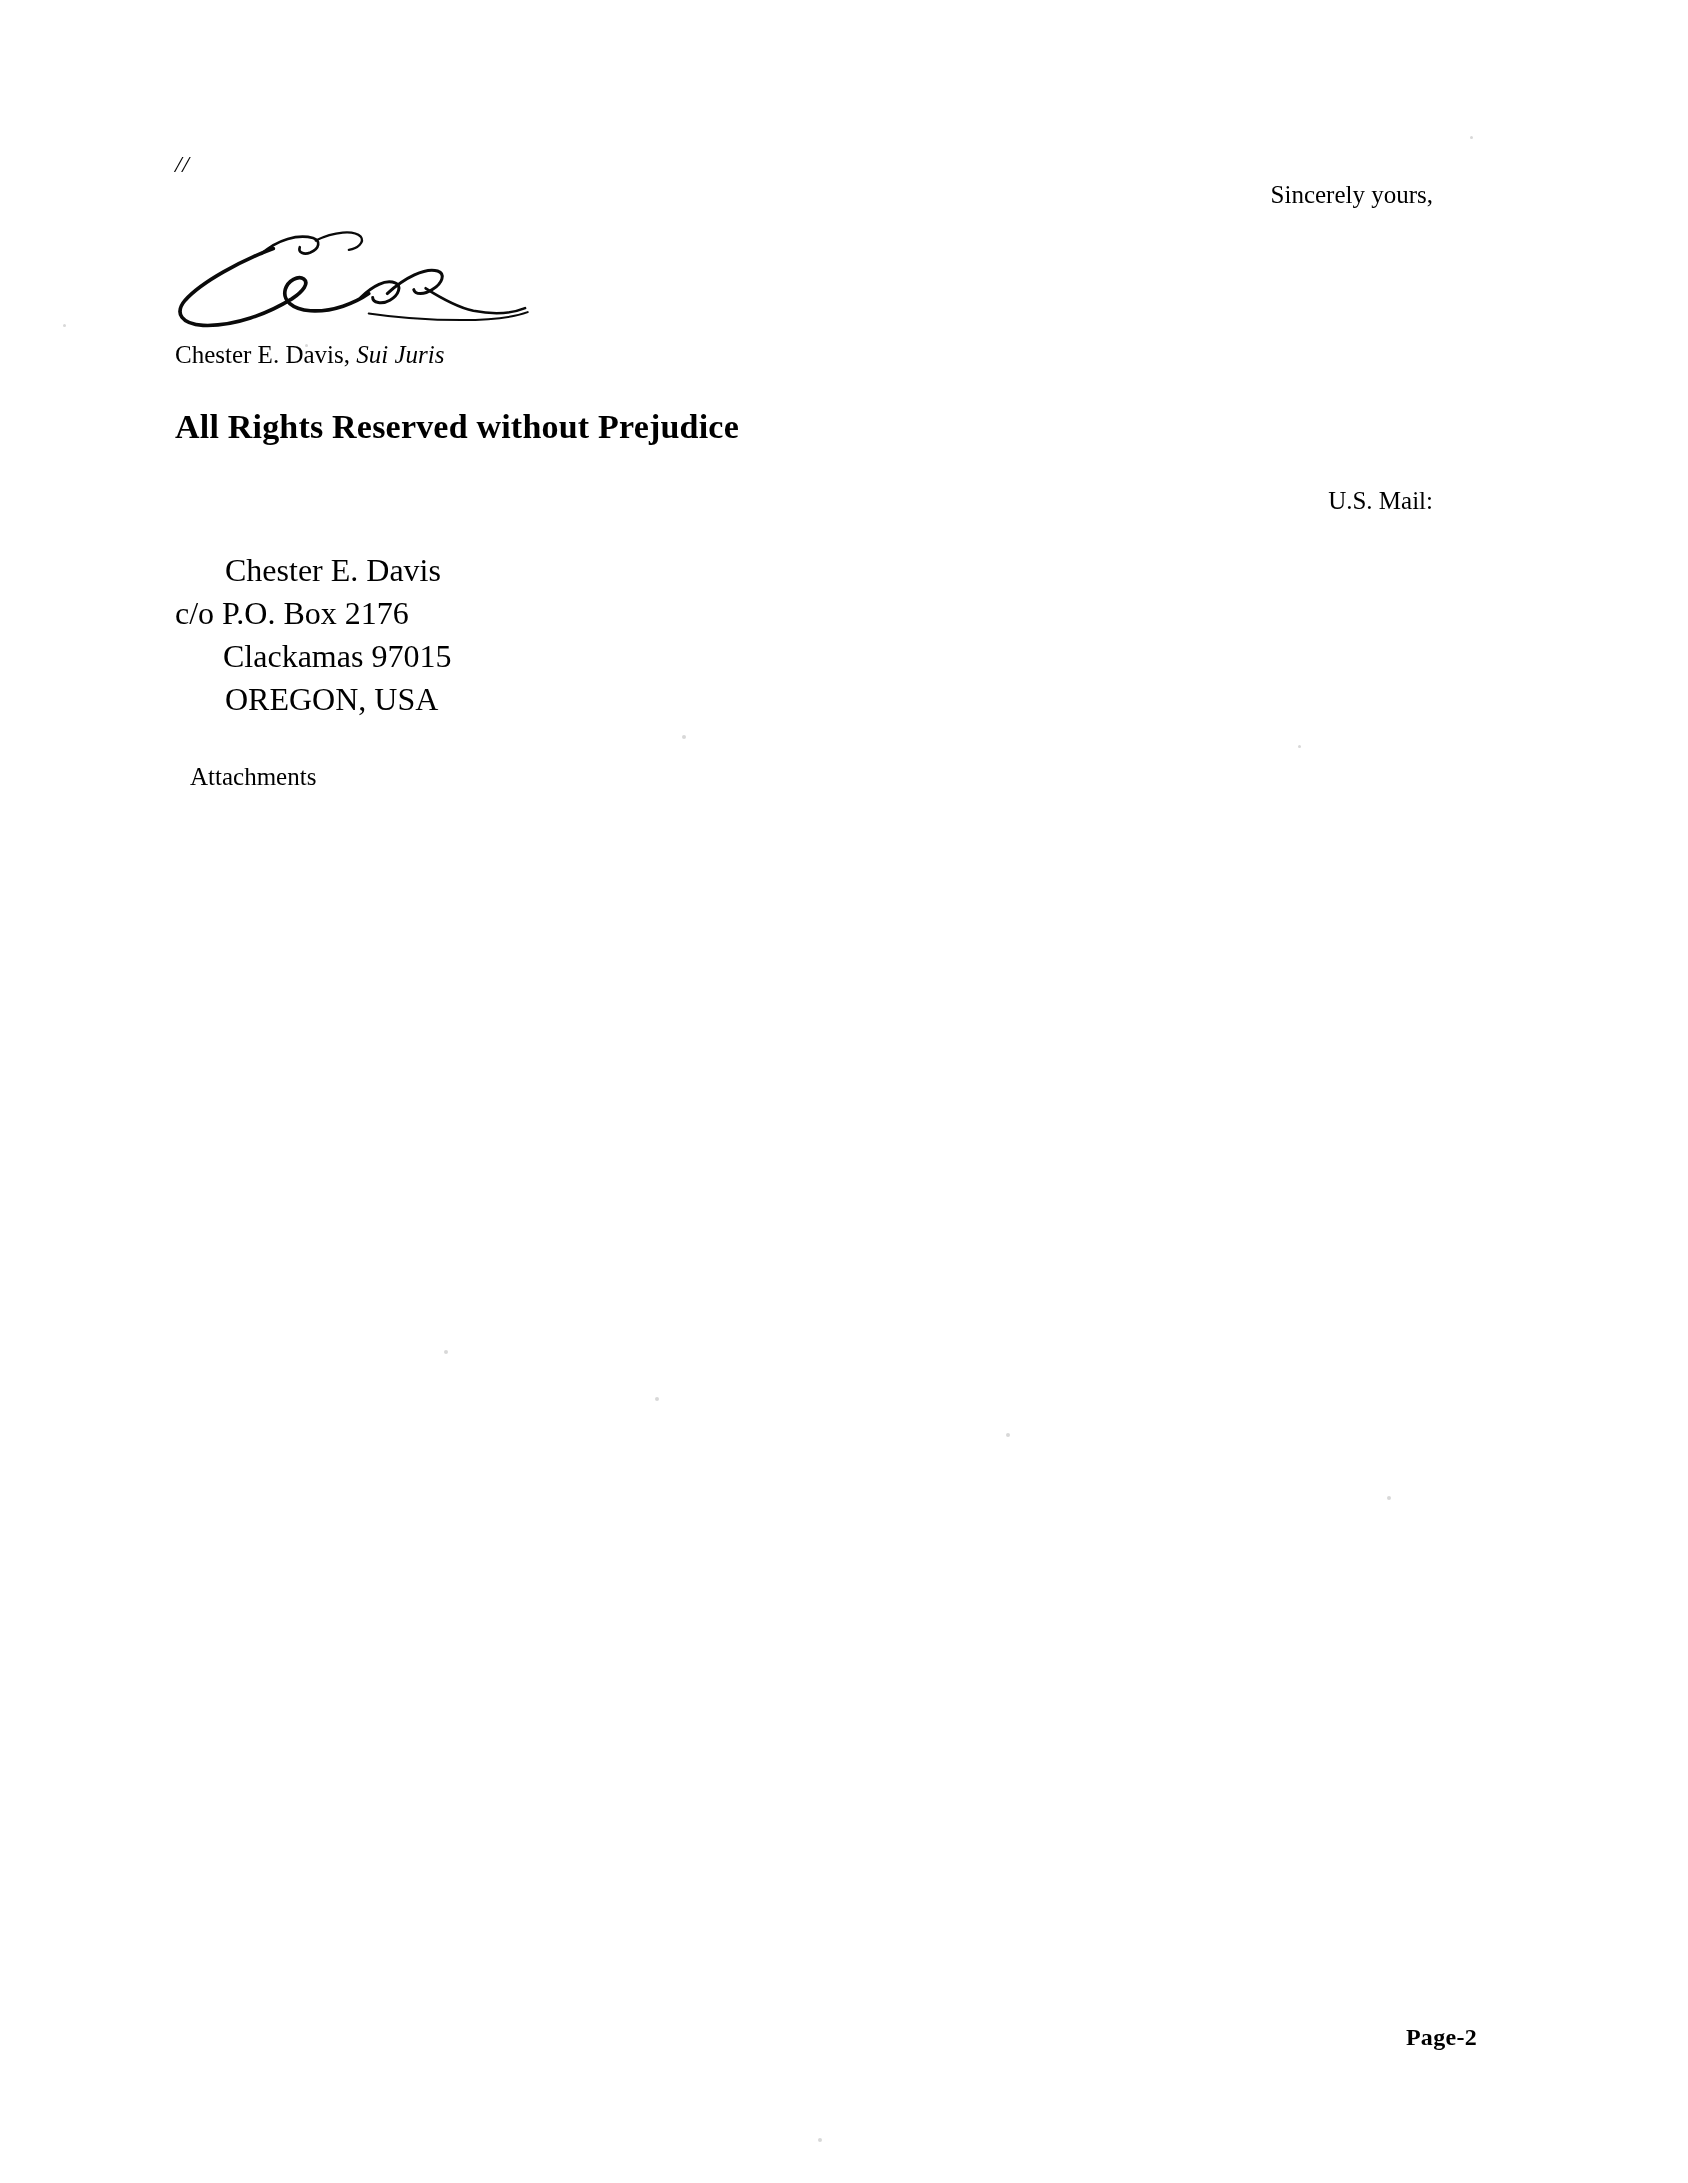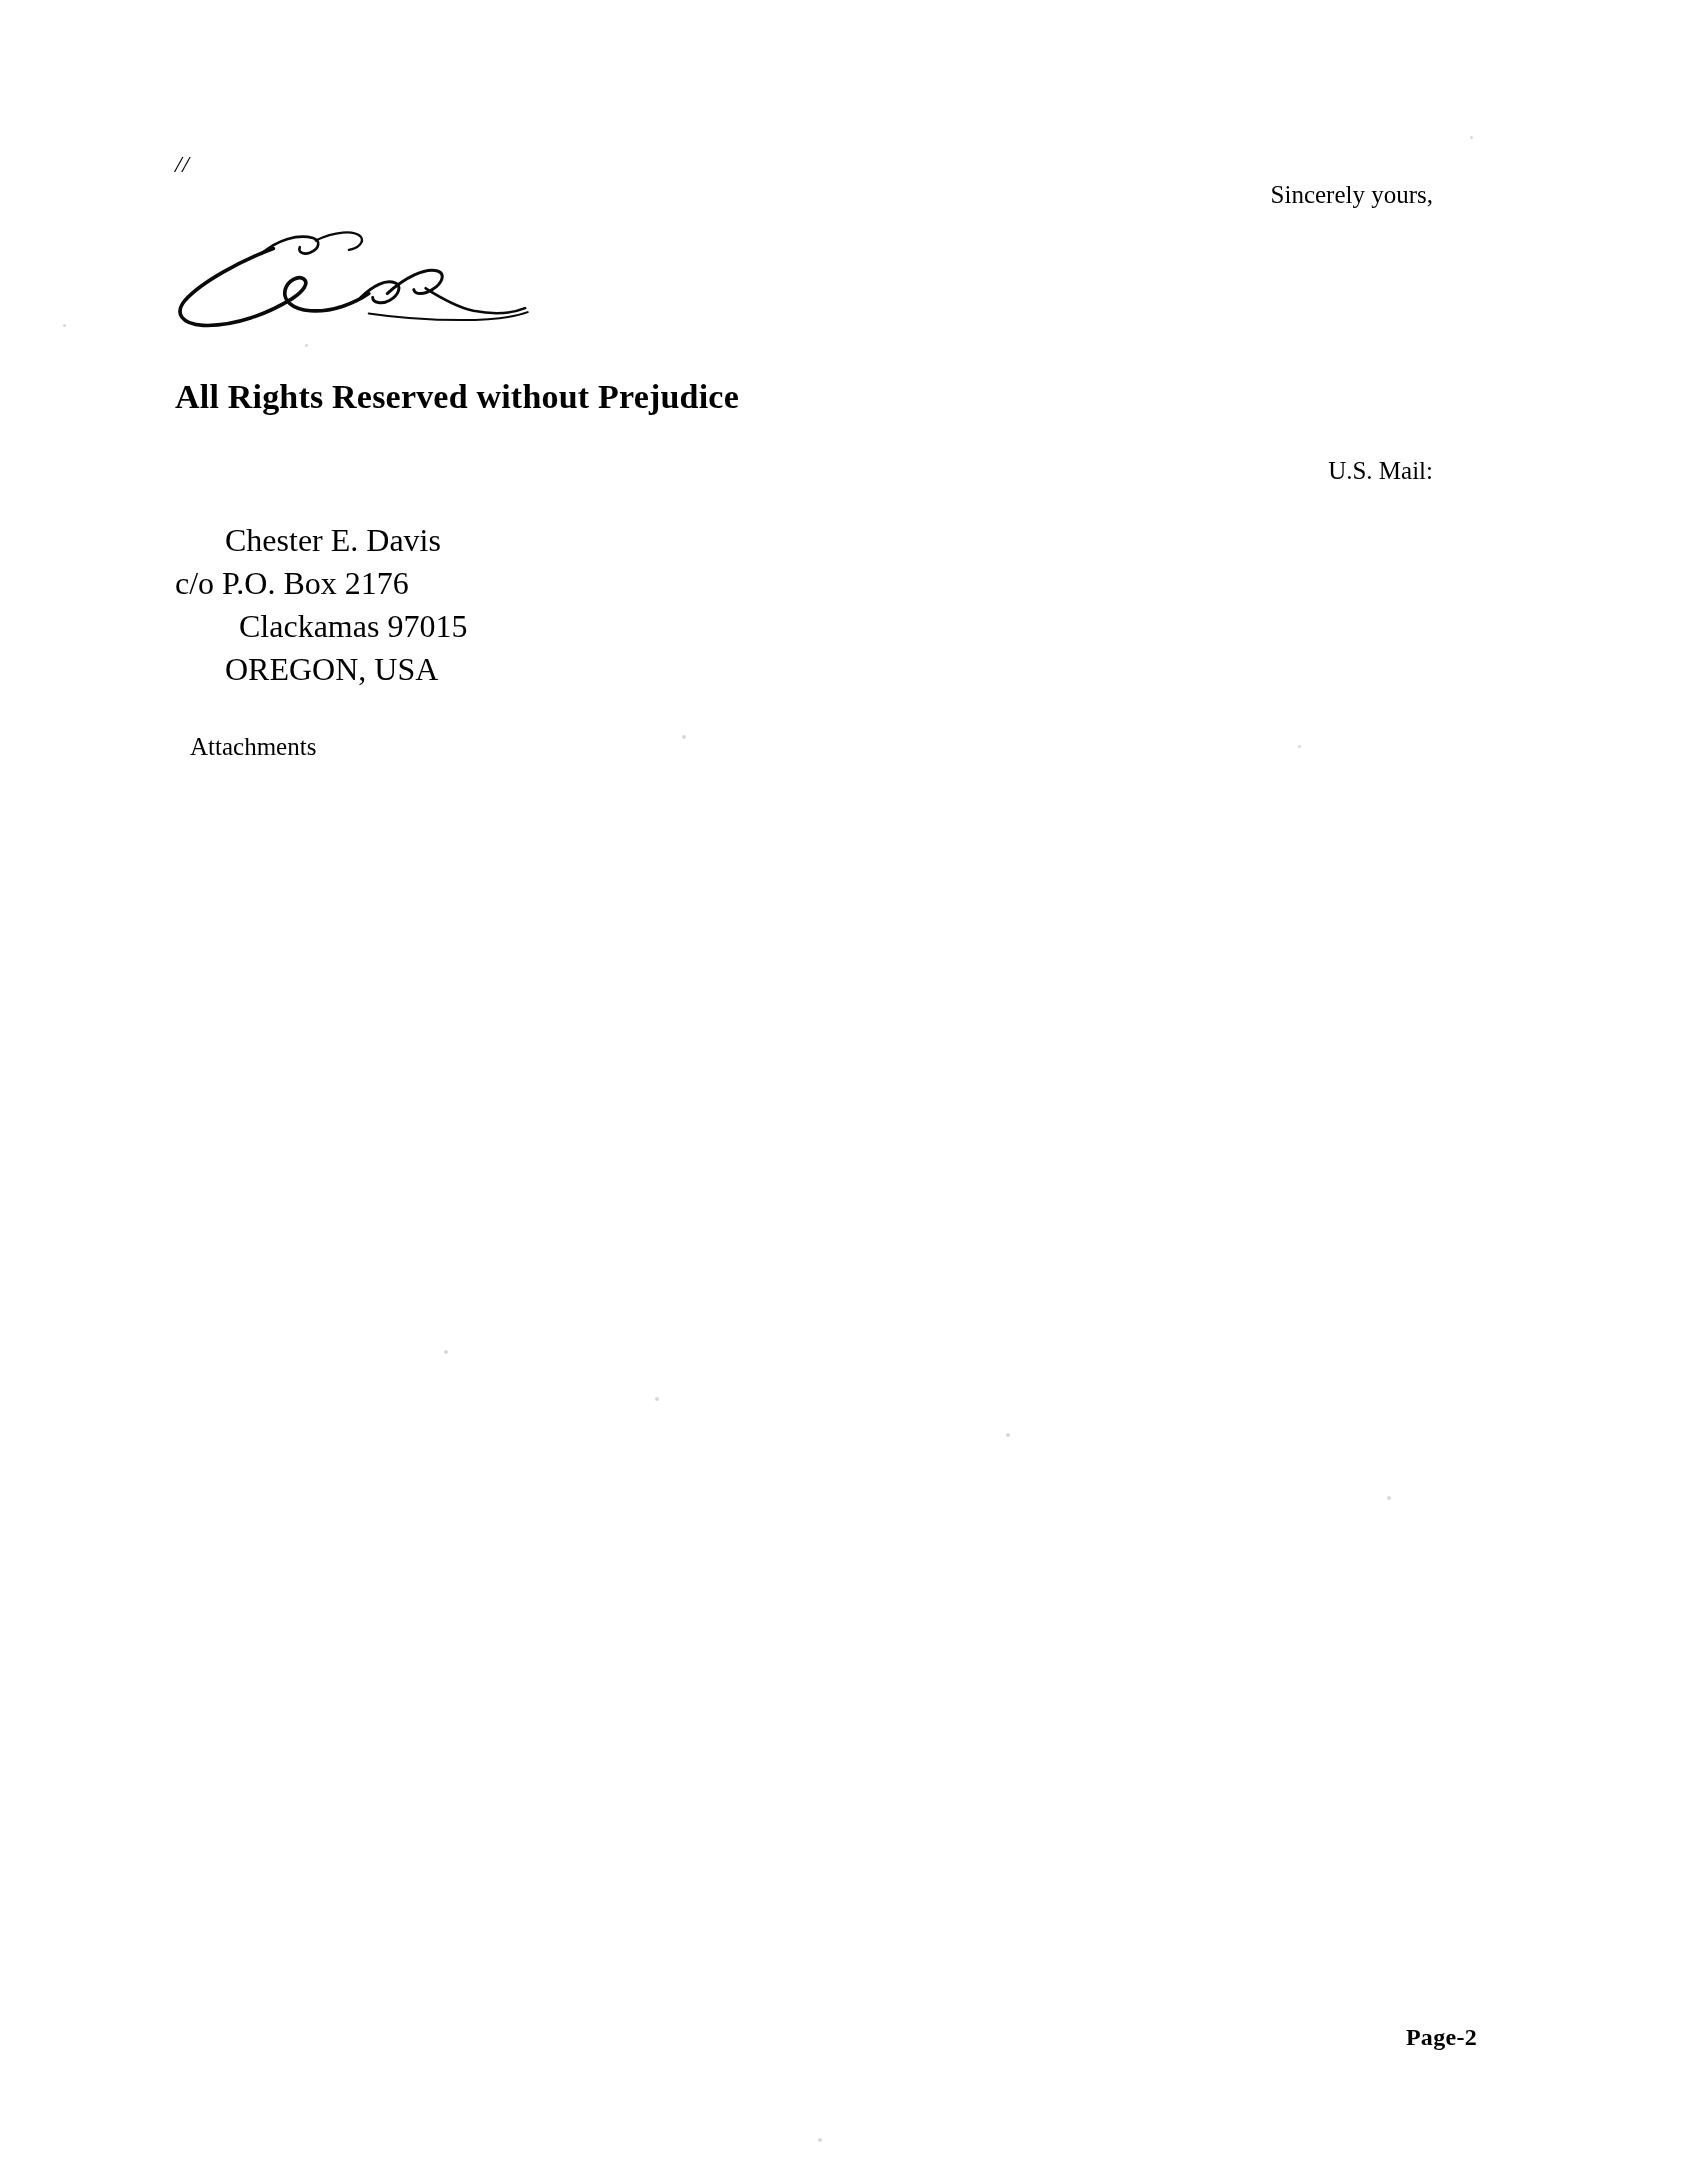--- a/index.html
+++ b/index.html
@@ -65,21 +65,21 @@
     margin-top: 41px;
     text-align: right;
   }
   .address {
     margin-top: 34px;
     font-size: 32px;
     line-height: 1.35;
   }
   .address .line-1 { margin-left: 50px; }
   .address .line-2 { margin-left: 0px; }
-  .address .line-3 { margin-left: 64px; }
+  .address .line-3 { margin-left: 48px; }
   .address .line-4 { margin-left: 50px; }
   .attachments {
     font-size: 25px;
     margin-top: 41px;
     margin-left: 15px;
   }
   .page-number {
     position: absolute;
     right: 211px;
     bottom: 132px;
@@ -123,20 +123,24 @@
           <path d="M232 40 C 260 26, 290 24, 300 34 C 306 42, 296 52, 282 54" stroke-width="3.5"></path>
           <path d="M168 52 C 120 70, 60 102, 35 130 C 18 150, 30 166, 62 168 C 110 170, 160 150, 196 128 C 214 116, 222 104, 214 98 C 206 92, 190 100, 186 114 C 182 130, 196 144, 224 146 C 258 148, 292 134, 312 120" stroke-width="5.5"></path>
           <path d="M300 126 C 318 108, 338 98, 352 104 C 362 108, 358 122, 344 130 C 332 137, 318 134, 318 126" stroke-width="4.5"></path>
           <path d="M340 120 C 366 96, 398 80, 416 86 C 428 90, 424 104, 408 114 C 396 122, 382 122, 380 114" stroke-width="4.5"></path>
           <path d="M398 112 C 420 126, 444 140, 470 146 C 500 152, 528 150, 548 142" stroke-width="4"></path>
           <path d="M312 150 C 352 156, 400 160, 452 160 C 498 160, 530 156, 552 148" stroke-width="3"></path>
         </g>
       </svg>
     </div>
 
+    <div class="signer">
+      <span>Chester E. Davis,</span>
+      <span class="latin">Sui Juris</span>
+    </div>
 
     <div class="rights">All Rights Reserved without Prejudice</div>
 
     <div class="mail-label">U.S. Mail:</div>
 
     <div class="address">
       <div class="line-1">Chester E. Davis</div>
       <div class="line-2">c/o P.O. Box 2176</div>
       <div class="line-3">Clackamas 97015</div>
       <div class="line-4">OREGON, USA</div>

